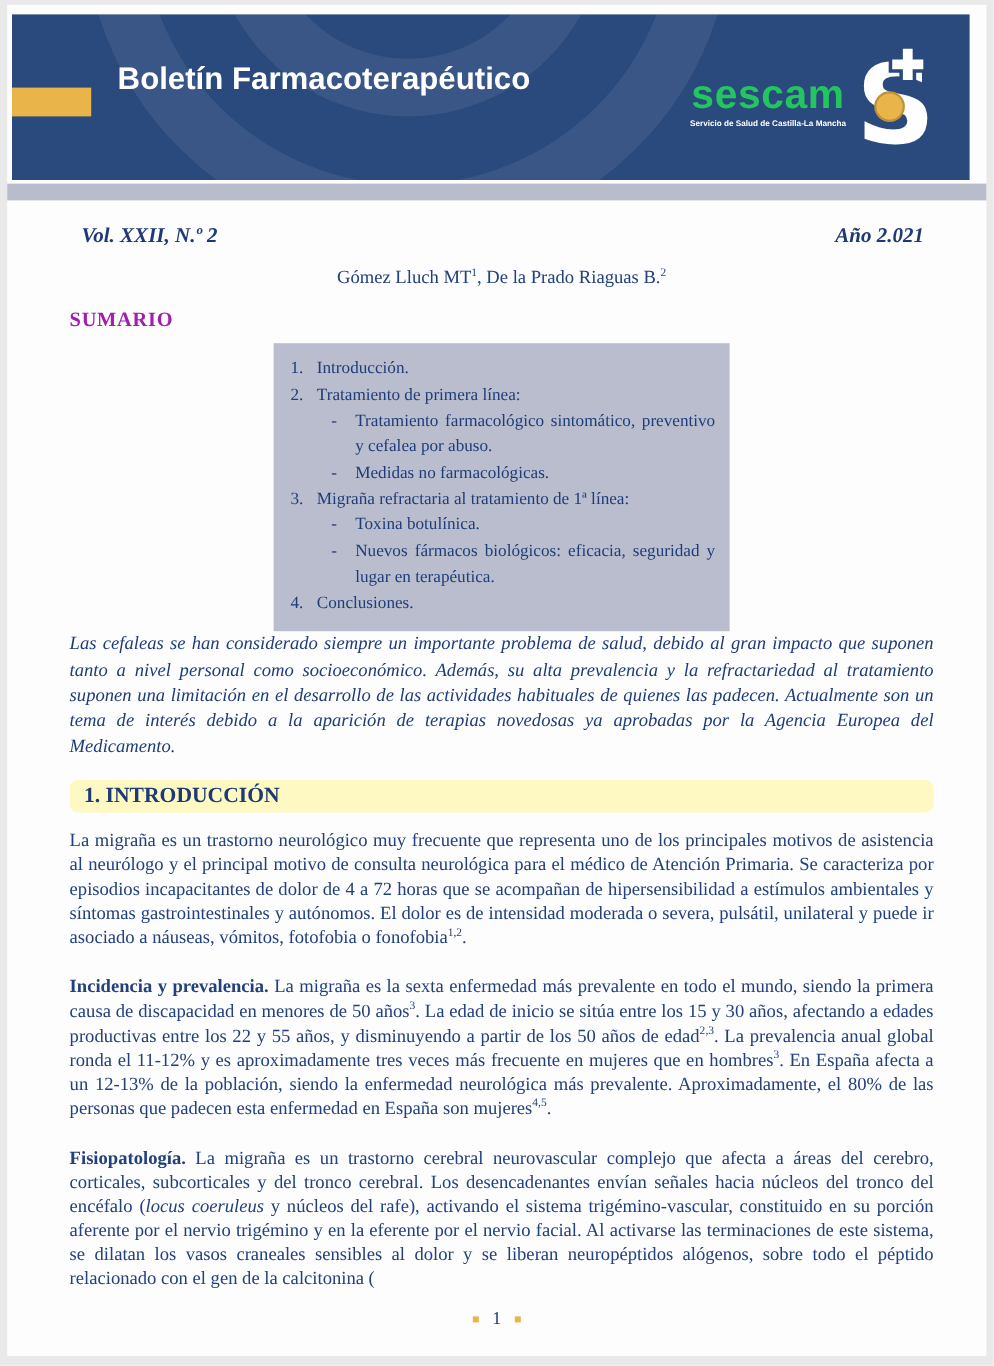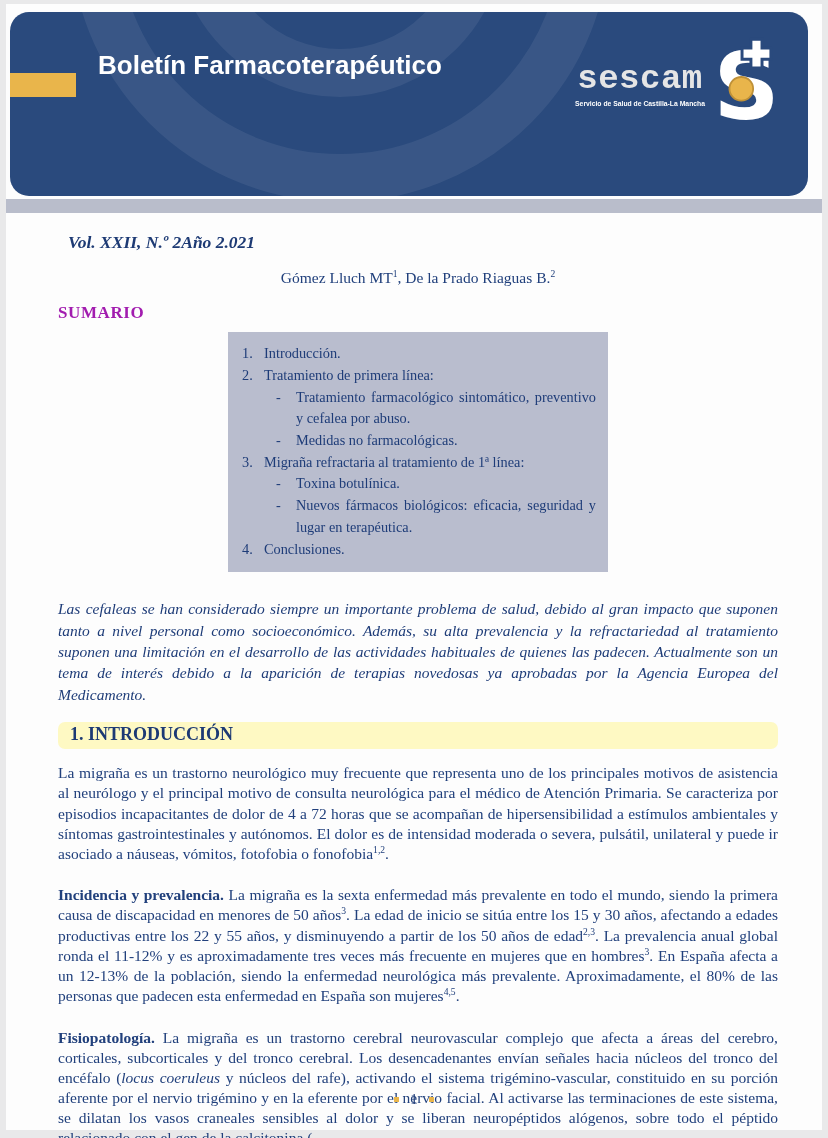--- a/index.html
+++ b/index.html
@@ -2,59 +2,59 @@
 <html><head>
 <meta charset="utf-8">
 <style>
   * { margin:0; padding:0; box-sizing:border-box; }
   html,body { width:828px; height:1138px; }
   body { background:#e9e9ea; font-family:"Liberation Serif", serif; }
   .stage { position:relative; width:828px; height:1138px; overflow:hidden; }
   .page { position:absolute; left:6px; top:4px; right:6px; bottom:8px; background:#fdfdfd; }
 
   
-  .banner { position:relative; margin:8px 14px 0 4px; height:184px; background:#2a4a7d; overflow:hidden;border-radius:19px; }
+  .banner { position:relative; margin:8px 14px 0 4px; height:138px; background:#2a4a7d; overflow:hidden; }
   .ring { position:absolute; border-radius:50%; border:48px solid rgba(255,255,255,0.07); }
   .ring1 { width:540px; height:540px; left:60px;  top:-350px; }
   .ring2 { width:330px; height:330px; left:165px; top:-245px; }
   .gold-tab { position:absolute; left:0; top:61px; width:66px; height:24px; background:#e9b54b; }
   .banner-title { position:absolute; left:88px; top:36px; color:#ffffff;
     font-family:"Liberation Sans", sans-serif; font-weight:bold; font-size:26px; line-height:1.32; }
   .logo { position:absolute; right:26px; top:24px; display:flex; align-items:flex-start; }
   .logo-text { text-align:center; margin-top:26px; }
-  .logo-name { color:#e5e5e5; font-family:Liberation Mono, monospace; font-weight:bold;
+  .logo-name { color:#22c55e; font-family:Liberation Sans, sans-serif; font-weight:bold;
     font-size:34px; line-height:1; letter-spacing:0.5px; }
   .logo-tagline { color:#fff; font-family:"Liberation Sans", sans-serif; font-weight:bold;
     font-size:6.8px; margin-top:4px; white-space:nowrap; }
   .logo-glyph { width:74px; height:96px; margin-left:3px; }
 
   .band { height:14px; background:#b9bdcb; margin-top:3px; }
 
   
   .content { position:relative; padding:0 44px 0 52px; color:#21407c; }
-  .meta-row { display:flex; justify-content:flex-start; margin-top:19px; padding:0 8px 0 10px;
+  .meta-row { display:flex; justify-content:space-between; margin-top:19px; padding:0 8px 0 10px;
     font-weight:bold; font-style:italic; font-size:17.5px; color:#1d3a74; }
   .article-title { text-align:center; color:#1d3a74; font-size:27px; font-weight:bold;
     margin-top:21px; letter-spacing:0.4px; }
   .authors { text-align:center; font-size:15.5px; margin-top:15px; }
   .affil { text-align:center; font-size:15px; margin-top:3px; }
   sup { font-size:0.62em; }
 
   .sumario-heading { text-align:left; font-weight:bold; font-size:17px; color:#a21caf;
     margin-top:16px; letter-spacing:0.6px; }
   .sumario-box { width:380px; margin:9px auto 0; background:#b9bdce; padding:11px 12px 12px 12px;
     color:#1e3c78; font-size:14.3px; line-height:1.52; }
   .sum-row { display:flex; }
   .sum-num { flex:0 0 24px; padding-left:2px; }
   .sum-text { flex:1; }
   .sum-sub { display:flex; padding-left:36px; }
   .sum-dash { flex:0 0 20px; }
   .sum-sub-text { flex:1; text-align:justify; }
 
-  .abstract { margin-top:26px; font-style:italic; color:#1e3c78; font-size:15.5px;
+  .abstract { font-style:italic; color:#1e3c78; font-size:15.5px;
     line-height:1.38; text-align:justify; }
   .section-bar { margin-top:17px; background:#fef9c3; border-radius:7px; color:#1d3a74;
     font-weight:bold; font-size:18px; padding:2px 10px 4px 12px; }
   .body-par { margin-top:14px; font-size:15.5px; line-height:1.3; text-align:justify; }
   .body-par + .body-par { margin-top:21px; }
   .run-bold { font-weight:bold; }
   .run-italic { font-style:italic; }
 
   .page-footer { position:absolute; left:0; right:0; bottom:22px; display:flex;
     justify-content:center; align-items:center; gap:11px; }

